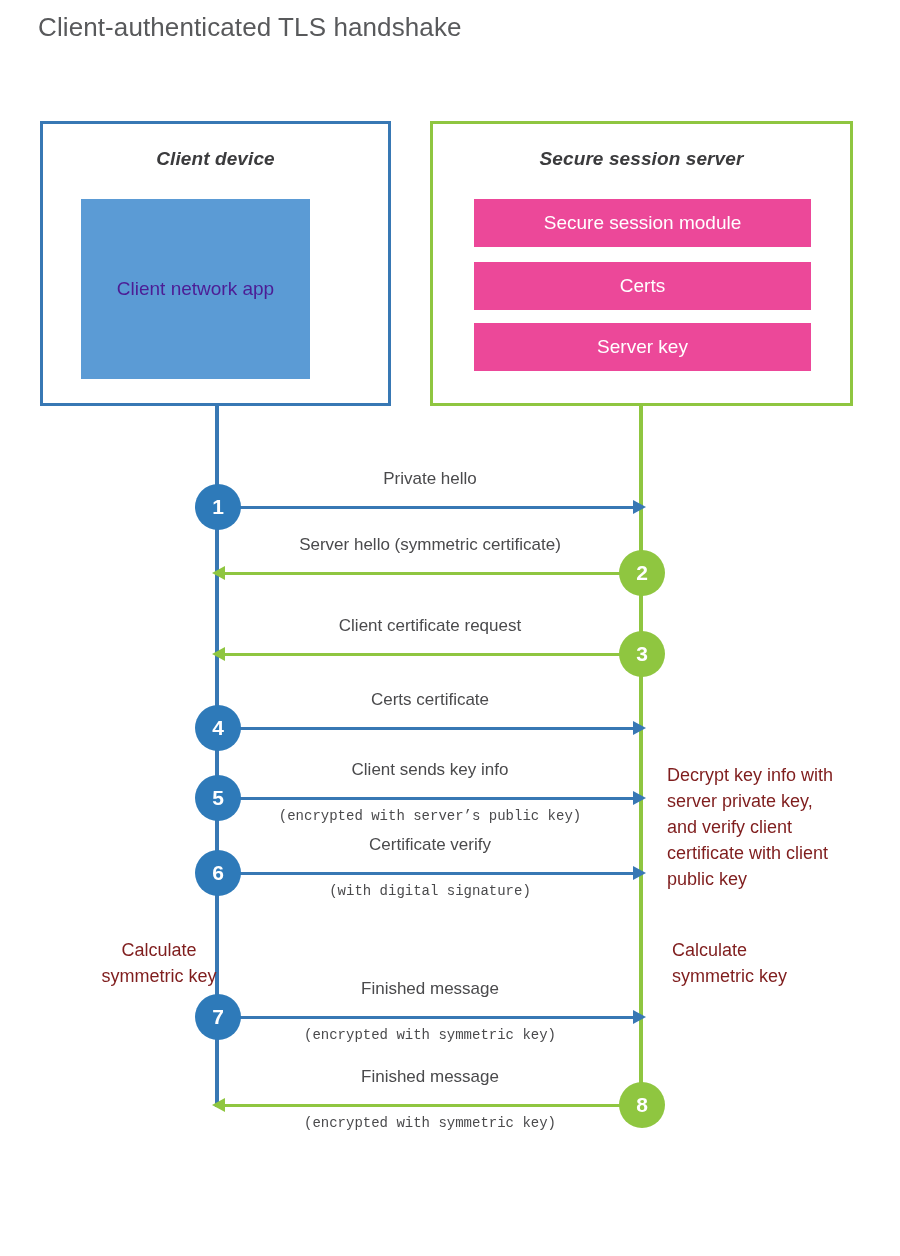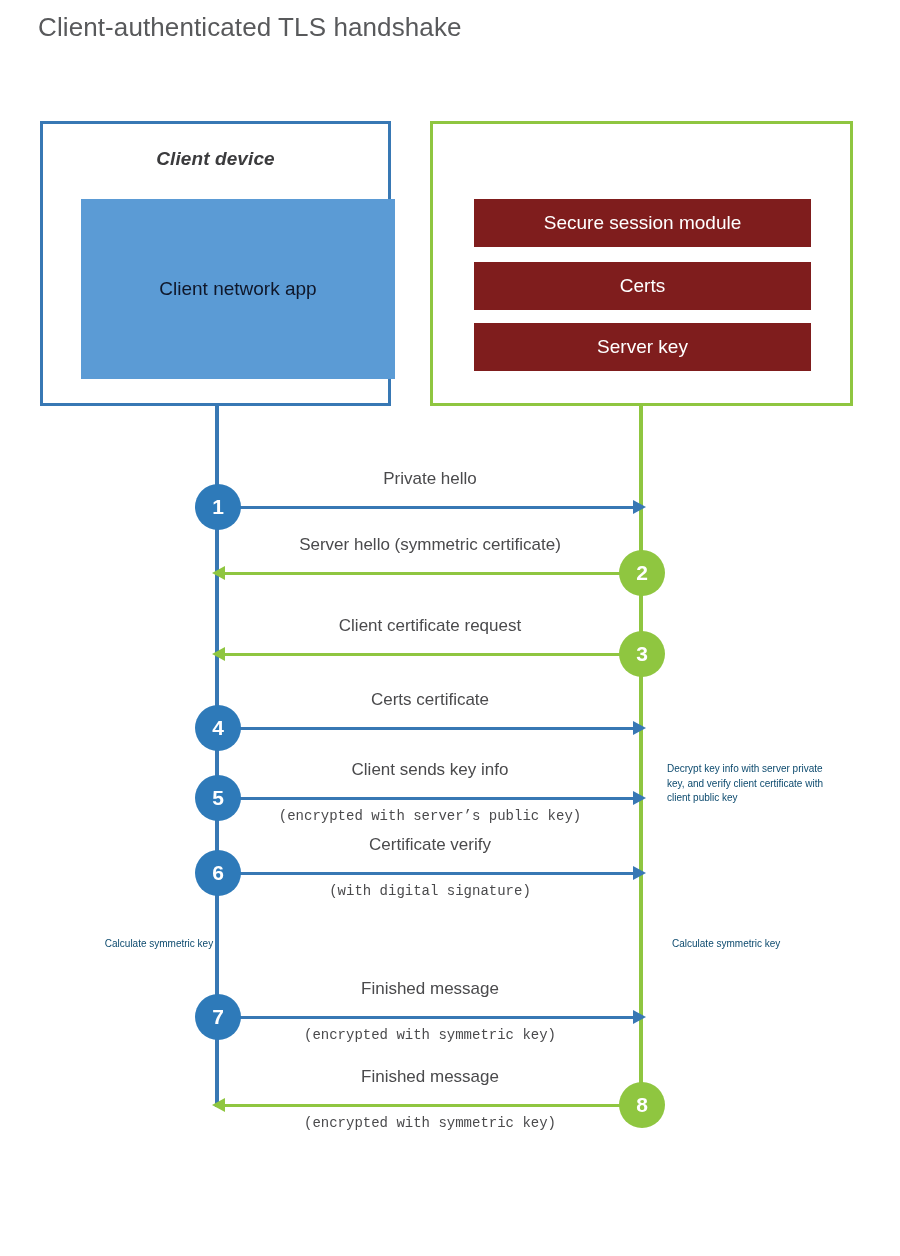--- a/index.html
+++ b/index.html
@@ -47,39 +47,39 @@
     color: #3b3b3d;
     margin-top: 24px;
     letter-spacing: 0.1px;
     font-style: italic;
   }
 
   
   #client-network-app {
     position: absolute;
     left: 38px; top: 75px;
-    width: 314px; height: 180px;
+    width: 229px; height: 180px;
     background: #5b9bd5;
-    color: #0f172a;
+    color: #4c1d95;
     font-size: 19px;
     display: flex;
     align-items: center;
     justify-content: center;
     text-align: center;
     line-height: 1.35;
     padding: 0 10px;
   }
 
   
   .server-bar {
     position: absolute;
     left: 41px;
     width: 337px;
     height: 48px;
-    background: #7f1d1d;
+    background: #ec4899;
     color: #ffffff;
     font-size: 19px;
     display: flex;
     align-items: center;
     justify-content: center;
     text-align: center;
   }
   #server-bar-0 { top: 75px; }
   #server-bar-1 { top: 138px; }
   #server-bar-2 { top: 199px; }
@@ -158,23 +158,23 @@
   .msg-label.sub {
     top: 10px;
     font-size: 14px;
     color: #4a4a4c;
     font-family: Liberation Mono, monospace;
   }
 
   
   .side-note {
     position: absolute;
-    font-size: 10px;
+    font-size: 18px;
     line-height: 1.45;
-    color: #0c4a6e;
+    color: #7f1d1d;
   }
   #note-decrypt {
     left: 667px; top: 762px;
     width: 175px;
   }
   #note-calc-client {
     left: 84px; top: 937px;
     width: 150px;
     text-align: center;
   }
@@ -187,20 +187,21 @@
 <body>
 
 <div id="page-title">Client-authenticated TLS handshake</div>
 
 <div class="actor-box" id="client-device-box">
   <div class="actor-title">Client device</div>
   <div id="client-network-app">Client network app</div>
 </div>
 
 <div class="actor-box" id="secure-session-server-box">
+  <div class="actor-title">Secure session server</div>
   <div class="server-bar" id="server-bar-0">Secure session module</div>
   <div class="server-bar" id="server-bar-1">Certs</div>
   <div class="server-bar" id="server-bar-2">Server key</div>
 </div>
 
 <div class="lifeline" id="client-lifeline"></div>
 <div class="lifeline" id="server-lifeline"></div>
 
 <div id="messages-layer">
     <div class="msg" style="top: 507px;">

